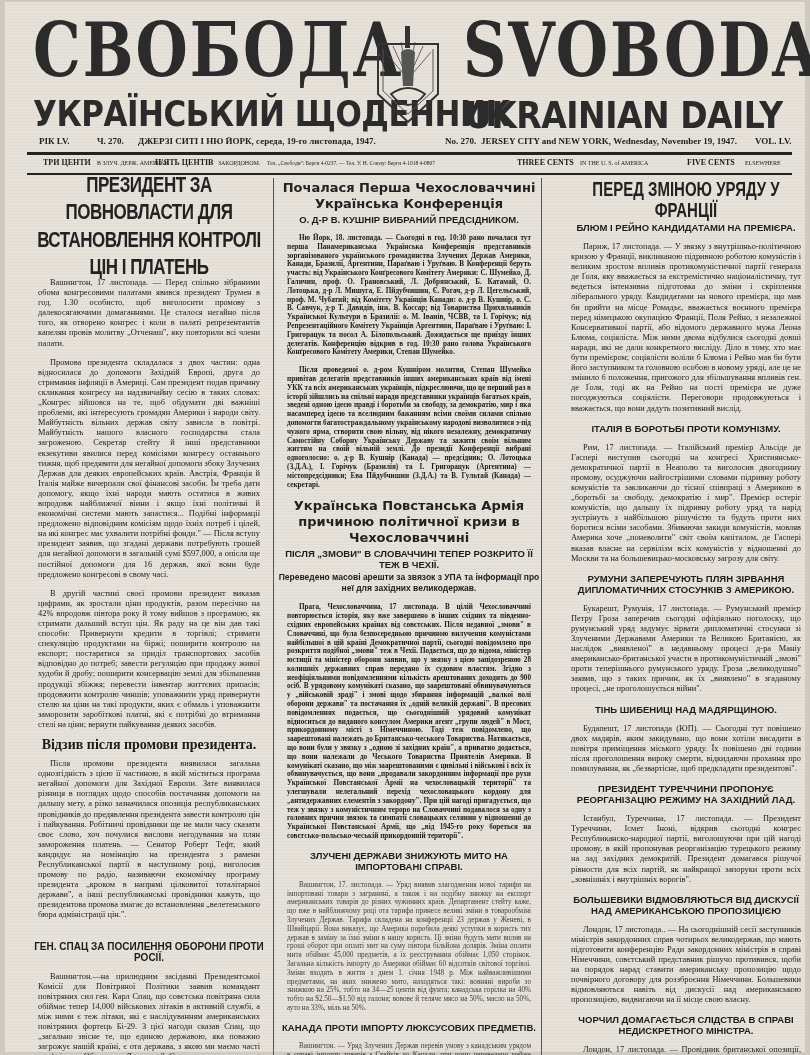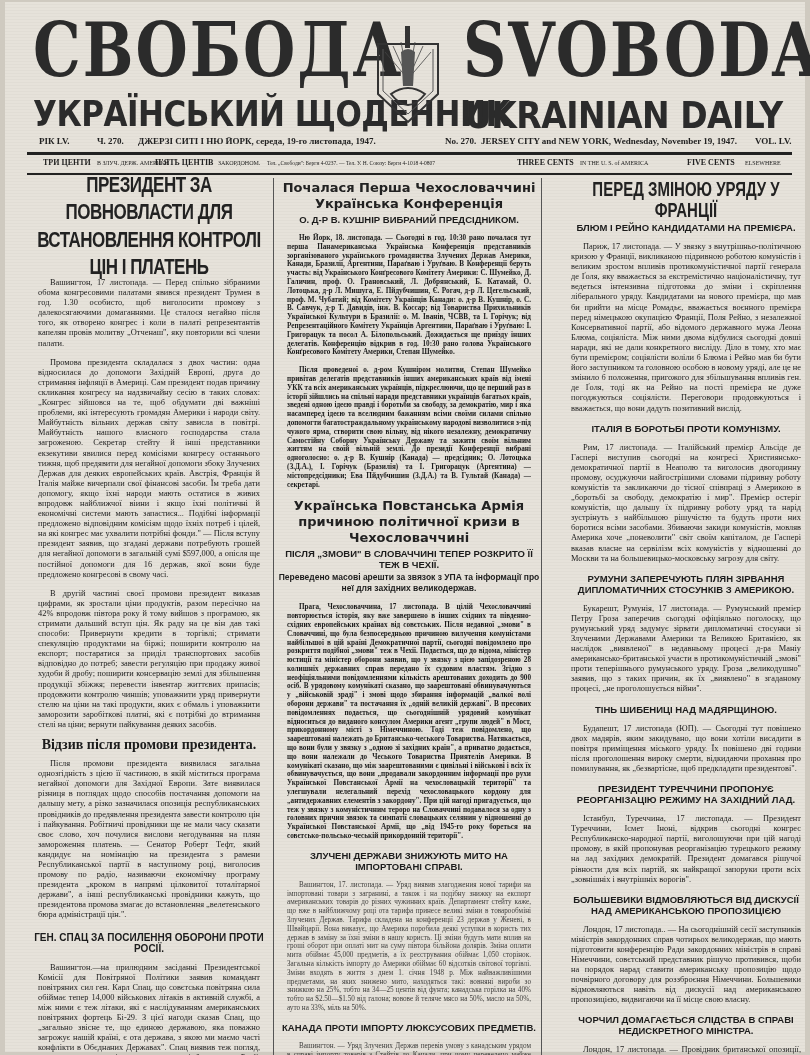--- a/index.html
+++ b/index.html
@@ -83,21 +83,21 @@
   </div>
   <div class="rule" style="top:171px;height:2px;"></div>
 
   <div class="col c1">
     <div class="hl-big">ПРЕЗИДЕНТ ЗА ПОВНОВЛАСТИ ДЛЯ ВСТАНОВЛЕННЯ КОНТРОЛІ ЦІН І ПЛАТЕНЬ</div>
     <p>Вашингтон, 17 листопада. — Перед спільно зібраними обома конгресовими палатами явився президент Трумен в год. 1.30 особисто, щоб виголосити промову з далекосягаючими домаганнями. Це сталося негайно після того, як отворено конгрес і коли в палаті репрезентантів капелян провів молитву „Отченаш", яку повторили всі члени палати.</p>
     <p>Промова президента складалася з двох частин: одна відносилася до допомоги Західній Европі, друга до стримання інфляції в Америці. Сам президент подав причину скликання конгресу на надзвичайну сесію в таких словах: „Конгрес зійшовся на те, щоб обдумати дві важніші проблеми, які інтересують громадян Америки і народи світу. Майбутність вільних держав світу зависла в повітрі. Майбутність нашого власного господарства стала загроженою. Секретар стейту й інші представники екзекутиви явилися перед комісіями конгресу останнього тижня, щоб предявити для негайної допомоги збоку Злучених Держав для деяких европейських країв. Австрія, Франція й Італія майже вичерпали свої фінансові засоби. Їм треба дати допомогу, якщо їхні народи мають остатися в живих впродовж найближчої віини і якщо їхні політичні й економічні системи мають запастися... Подібні інформації предложено відповідним комісіям щодо їхніх потреб і цілей, на які конгрес має ухвалити потрібні фонди." — Після вступу президент заявив, що згадані держави потребують грошей для негайної допомоги в загальній сумі $597,000, а опісля ще постійної допомоги для 16 держав, якої вони буде предложено конгресові в свому часі.</p>
     <p>В другій частині своєї промови президент виказав цифрами, як зростали ціни продуктів, разом пересічно на 42% впродовж півтора року й тому вийшов з програмою, як стримати дальший вступ цін. Як раду на це він дав такі способи: Привернути кредити в торгівлі; стримати спекуляцію продуктами на біржі; поширити контролю на експорт; постаратися за приділ транспортових засобів відповідно до потреб; завести регуляцію при продажу живої худоби й дробу; поширити консервацію землі для збільшення продукції збіжжя; перевести інвентар життєвих припасів; продовжити контролю чиншів; уповажнити уряд привернути стелю на ціни на такі продукти, яких є обмаль і уповажнити заморозити заробіткові платні, які є потрібні до втримання стелі на ціни; вернути пайкування деяких засобів.</p>
     <div class="hl-small">Відзив після промови президента.</div>
     <p>Після промови президента виявилася загальна однозгідність з цією її частиною, в якій міститься програма негайної допомоги для Західної Европи. Зате виявилася різниця в поглядах щодо способів постачання допомоги на дальшу мету, а різко зазначилася опозиція республиканських провідників до предявлення президента завести контролю цін і пайкування. Робітничі провідники ще не мали часу сказати своє слово, хоч почулися вислови негодування на плян замороження платень. — Сенатор Роберт Тефт, який кандидує на номінацію на президента з рамени Республиканської партії в наступному році, виголосив промову по радіо, називаючи економічну програму президента „кроком в напрямі цілковитої тоталітарної держави", а інші республиканські провідники кажуть, що президентова промова змагає до встановлення „велетенського бюра адміністрації цін.".</p>
-    <div class="hl-sub" style="font-size:10px;margin-top:11px">ГЕН. СПАЦ ЗА ПОСИЛЕННЯ ОБОРОНИ ПРОТИ РОСІЇ.</div>
+    <div class="hl-sub" style="font-size:10px;margin-top:20px">ГЕН. СПАЦ ЗА ПОСИЛЕННЯ ОБОРОНИ ПРОТИ РОСІЇ.</div>
     <p>Вашингтон.—на прилюдним засіданні Президентської Комісії для Повітряної Політики заявив командант повітряних сил ген. Карл Спац, що совєтська повітряна сила обіймає тепер 14,000 військових літаків в активній службі, а між ними є теж літаки, які є наслідуванням американських повітряних фортець Бі-29. З цієї нагоди сказав Спац, що „загально звісне те, що единою державою, яка поважно загрожує нашій країні, є ота держава, з якою ми маємо часті конфлікти в Обєднаних Державах". Спац виявив теж погляд, що наша менша повітряна сила може відбити напад Росії, коли водночас інші засоби оборони будуть готові. Для цієї цілі Спац домагався спеціяльної повітряної резерви для тренування і обєднання краєвої гвардії, а теж і готовости до промислової мобілізації.</p>
   </div>
 
   <div class="col c2">
     <div class="hl-mid">Почалася Перша Чехословаччині Українська Конференція</div>
     <div class="hl-sub">О. Д-Р В. КУШНІР ВИБРАНИЙ ПРЕДСІДНИКОМ.</div>
     <div class="body-small heavy">
       <p>Ню Йорк, 18. листопада. — Сьогодні в год. 10:30 рано почалася тут перша Панамериканська Українська Конференція представників зорганізованого українського громадянства Злучених Держав Америки, Канади, Бразилії, Аргентини, Параґваю і Уруґваю. В Конференції беруть участь: від Українського Конґресового Комітету Америки: С. Шумейко, Д. Галичин, проф. О. Грановський, Л. Добрянський, Б. Катамай, О. Лотоцька, д-р Л. Мишуга, Е. Пйдубчишин, Є. Рогач, д-р Л. Цегельський, проф. М. Чубатий; від Комітету Українців Канади: о. д-р В. Кушнір, о. С. В. Савчук, д-р Т. Давидів, інж. В. Коссар; від Товариства Прихильників Української Культури в Бразилії: о. М. Іванів, ЧСВВ, та І. Горічук; від Репрезентаційного Комітету Українців Аргентини, Параґваю і Уруґваю: І. Григорацук та посол А. Білопольський. Дожидається ще приїзду інших делегатів. Конференцію відкрив в год. 10:30 рано голова Українського Конґресового Комітету Америки, Степан Шумейко.</p>
       <p>Після проведеної о. д-ром Кушніром молитви, Степан Шумейко привітав делегатів представників інших американських країв від імені УКК та всіх американських українців, підкреслюючи, що це перший раз в історії зійшлись на спільні наради представники українців багатьох країв, зведені одною ідеєю правді і боротьби за свободу, за демократію, мир і яка насамперед ідеєю та вселюдним бажанням всіми своїми силами спільно допомогти багатостраждальному українському народові визволитися з-під чужого ярма, створити свою вільну, від нікого незалежну, демократичну Самостійну Соборну Українську Державу та зажити своїм вільним життям на своїй вільній землі. До президії Конференції вибрані одноголосно: о. д-р В. Кушнір (Канада) — предсідник; О. Лотоцька (З.Д.А.), І. Горічук (Бразилія) та І. Григорацук (Аргентина) — містопредсідники; Ева Пйдубчишин (З.Д.А.) та В. Гультай (Канада) — секретарі.</p>
     </div>

